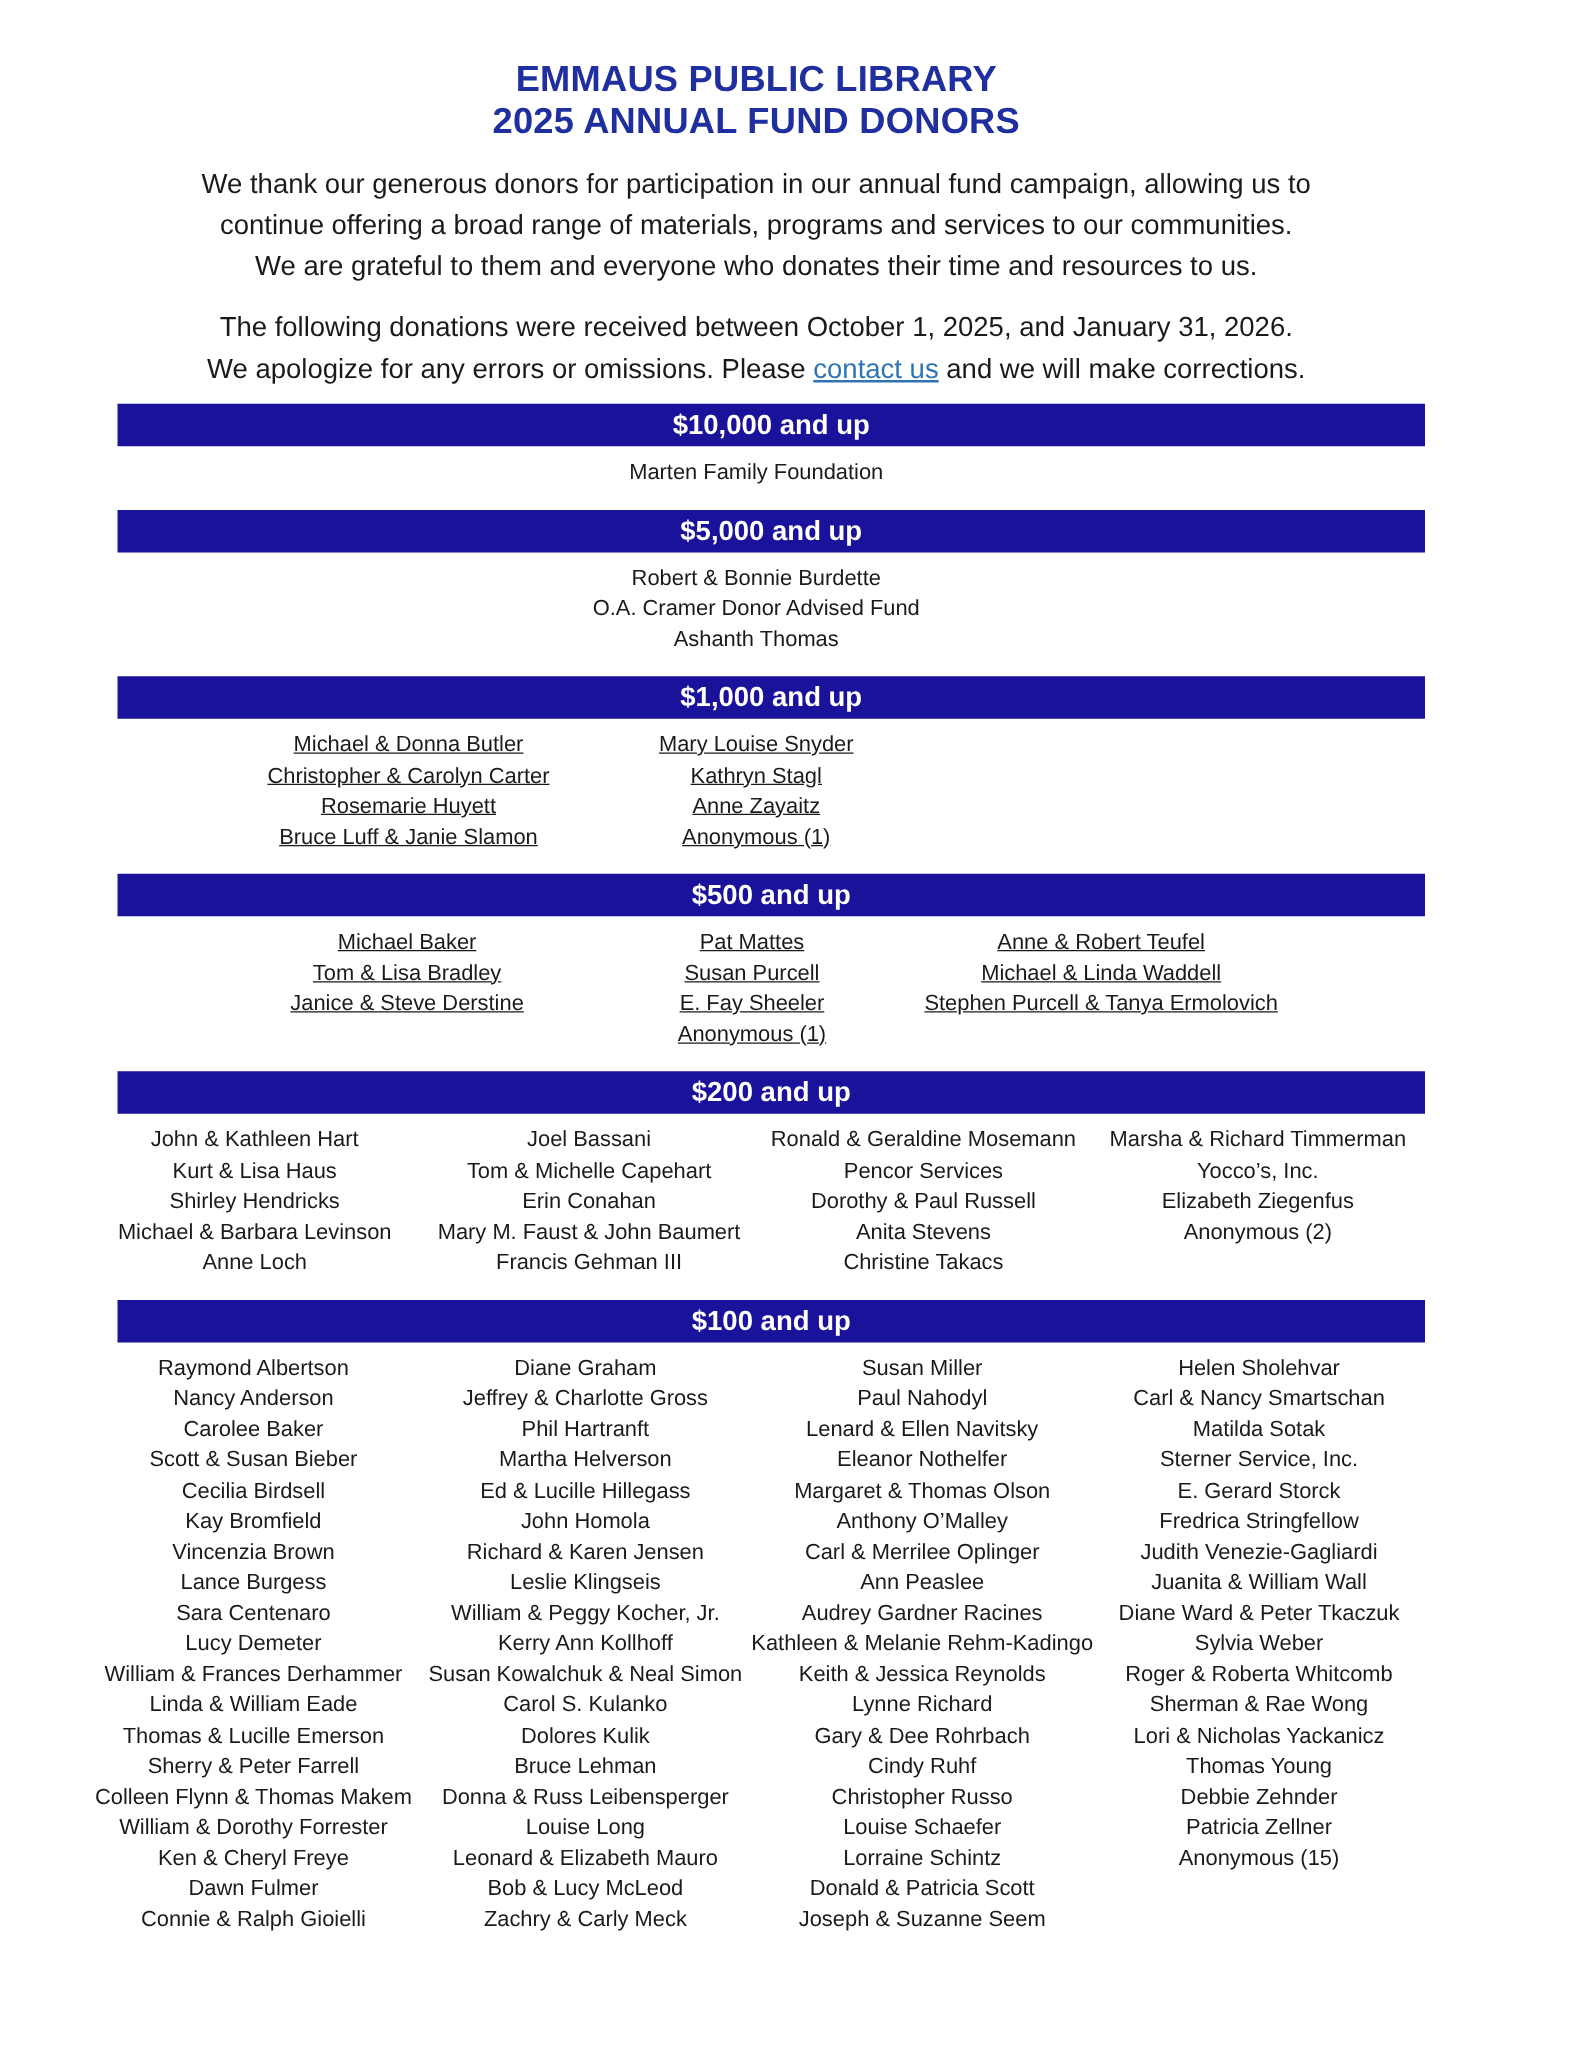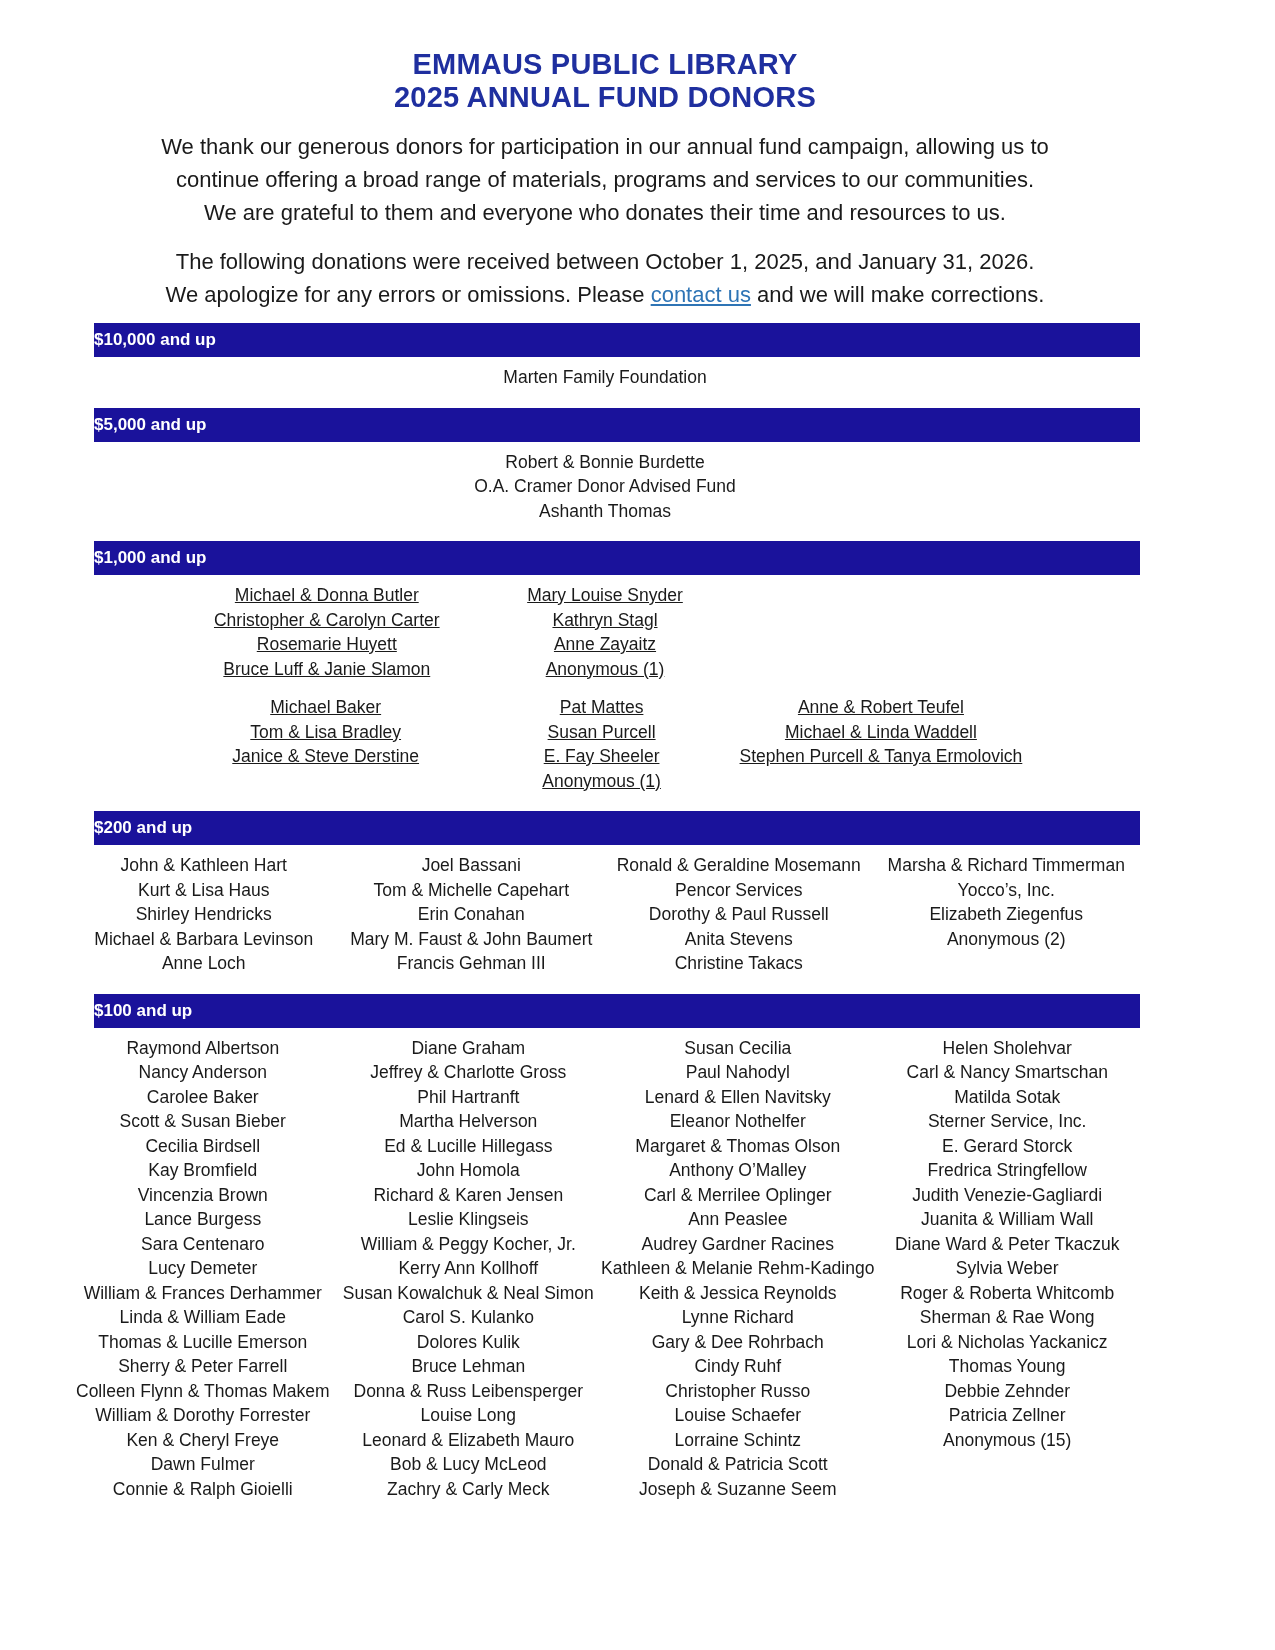--- a/index.html
+++ b/index.html
@@ -35,22 +35,23 @@
   }
   .contact-link {
     color: var(--link-blue, #2E74B5);
     text-decoration: underline;
     cursor: pointer;
   }
   .donor-section .banner {
     margin-top: 12px;
     background: var(--banner-blue, #1A129B);
     color: var(--banner-text, #ffffff);
+    text-align: center;
     font-weight: bold;
-    font-size: 17px;
+    font-size: 22px;
     line-height: 24px;
     padding: 5px 0;
     margin-left: 24px;
   }
   .name-grid {
     display: grid;
     padding: 8px 0 6px 0;
   }
   .name-grid.cols-1 { grid-template-columns: 1fr; }
   .name-grid.cols-3 { grid-template-columns: 1fr 1fr 1fr; }
@@ -123,20 +124,21 @@
           </div>
           <div class="name-col">
             <div class="donor-name">Mary Louise Snyder</div>
             <div class="donor-name">Kathryn Stagl</div>
             <div class="donor-name">Anne Zayaitz</div>
             <div class="donor-name">Anonymous (1)</div>
           </div>
         </div>
       </section>
       <section class="donor-section">
+        <div class="banner"><span>$500 and up</span></div>
         <div class="name-grid cols-3 narrow">
           <div class="name-col">
             <div class="donor-name">Michael Baker</div>
             <div class="donor-name">Tom &amp; Lisa Bradley</div>
             <div class="donor-name">Janice &amp; Steve Derstine</div>
           </div>
           <div class="name-col">
             <div class="donor-name">Pat Mattes</div>
             <div class="donor-name">Susan Purcell</div>
             <div class="donor-name">E. Fay Sheeler</div>
@@ -220,21 +222,21 @@
             <div class="donor-name">Carol S. Kulanko</div>
             <div class="donor-name">Dolores Kulik</div>
             <div class="donor-name">Bruce Lehman</div>
             <div class="donor-name">Donna &amp; Russ Leibensperger</div>
             <div class="donor-name">Louise Long</div>
             <div class="donor-name">Leonard &amp; Elizabeth Mauro</div>
             <div class="donor-name">Bob &amp; Lucy McLeod</div>
             <div class="donor-name">Zachry &amp; Carly Meck</div>
           </div>
           <div class="name-col">
-            <div class="donor-name">Susan Cecilia</div>
+            <div class="donor-name">Susan Miller</div>
             <div class="donor-name">Paul Nahodyl</div>
             <div class="donor-name">Lenard &amp; Ellen Navitsky</div>
             <div class="donor-name">Eleanor Nothelfer</div>
             <div class="donor-name">Margaret &amp; Thomas Olson</div>
             <div class="donor-name">Anthony O’Malley</div>
             <div class="donor-name">Carl &amp; Merrilee Oplinger</div>
             <div class="donor-name">Ann Peaslee</div>
             <div class="donor-name">Audrey Gardner Racines</div>
             <div class="donor-name">Kathleen &amp; Melanie Rehm-Kadingo</div>
             <div class="donor-name">Keith &amp; Jessica Reynolds</div>

